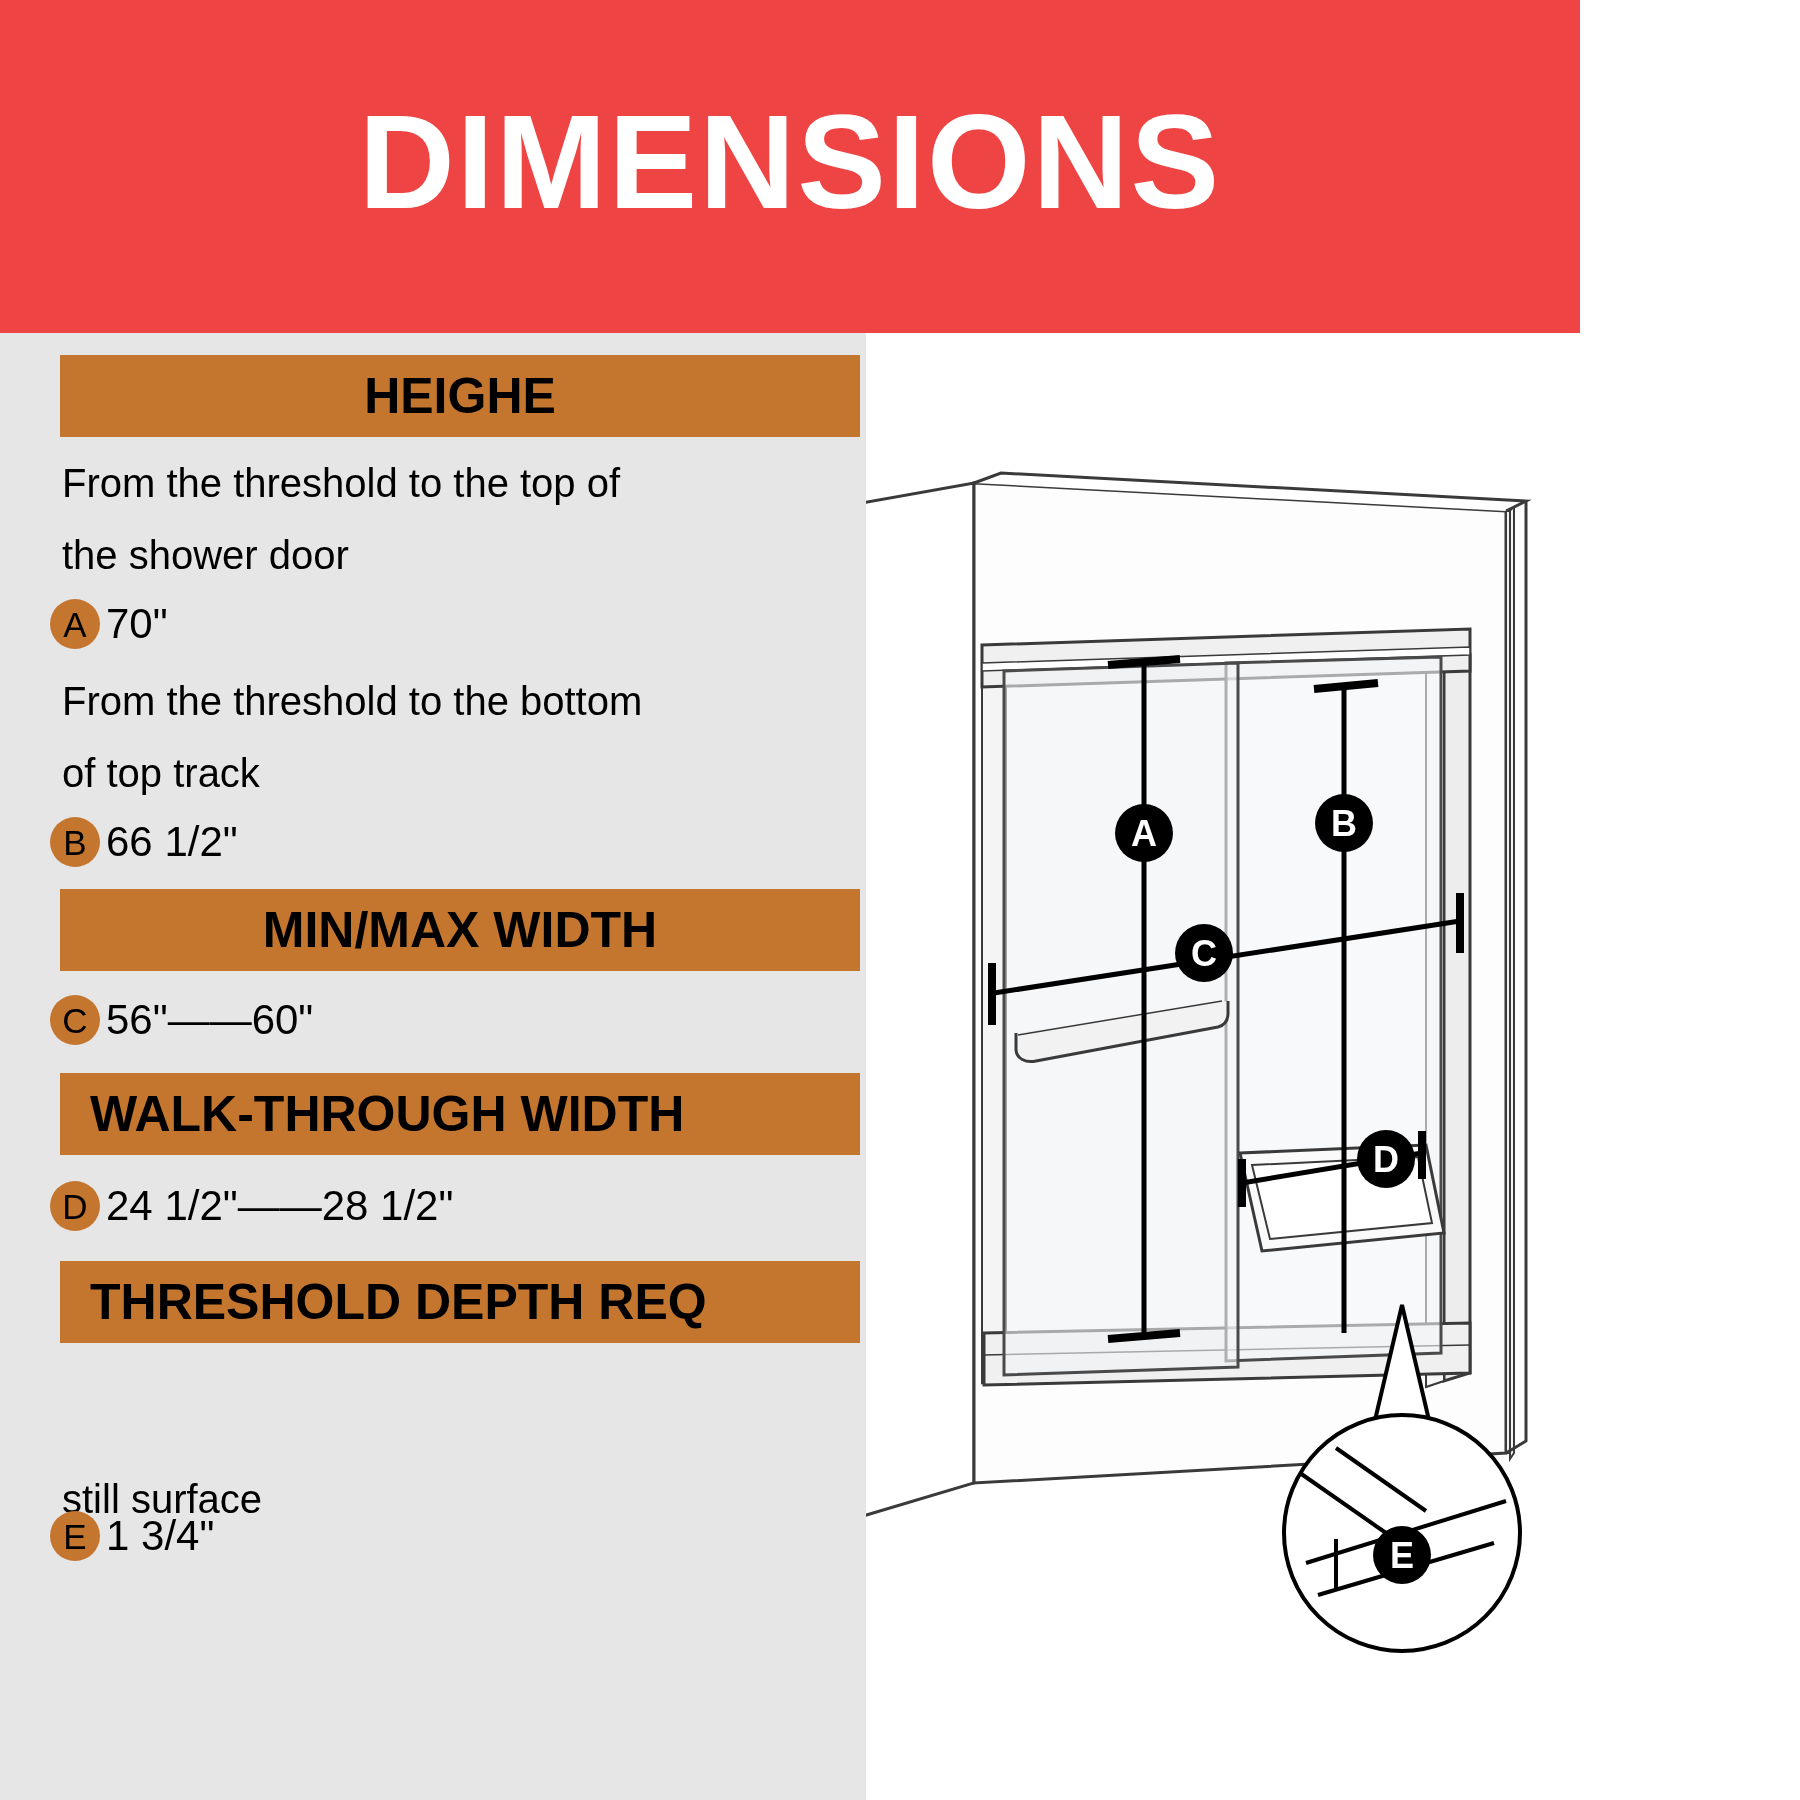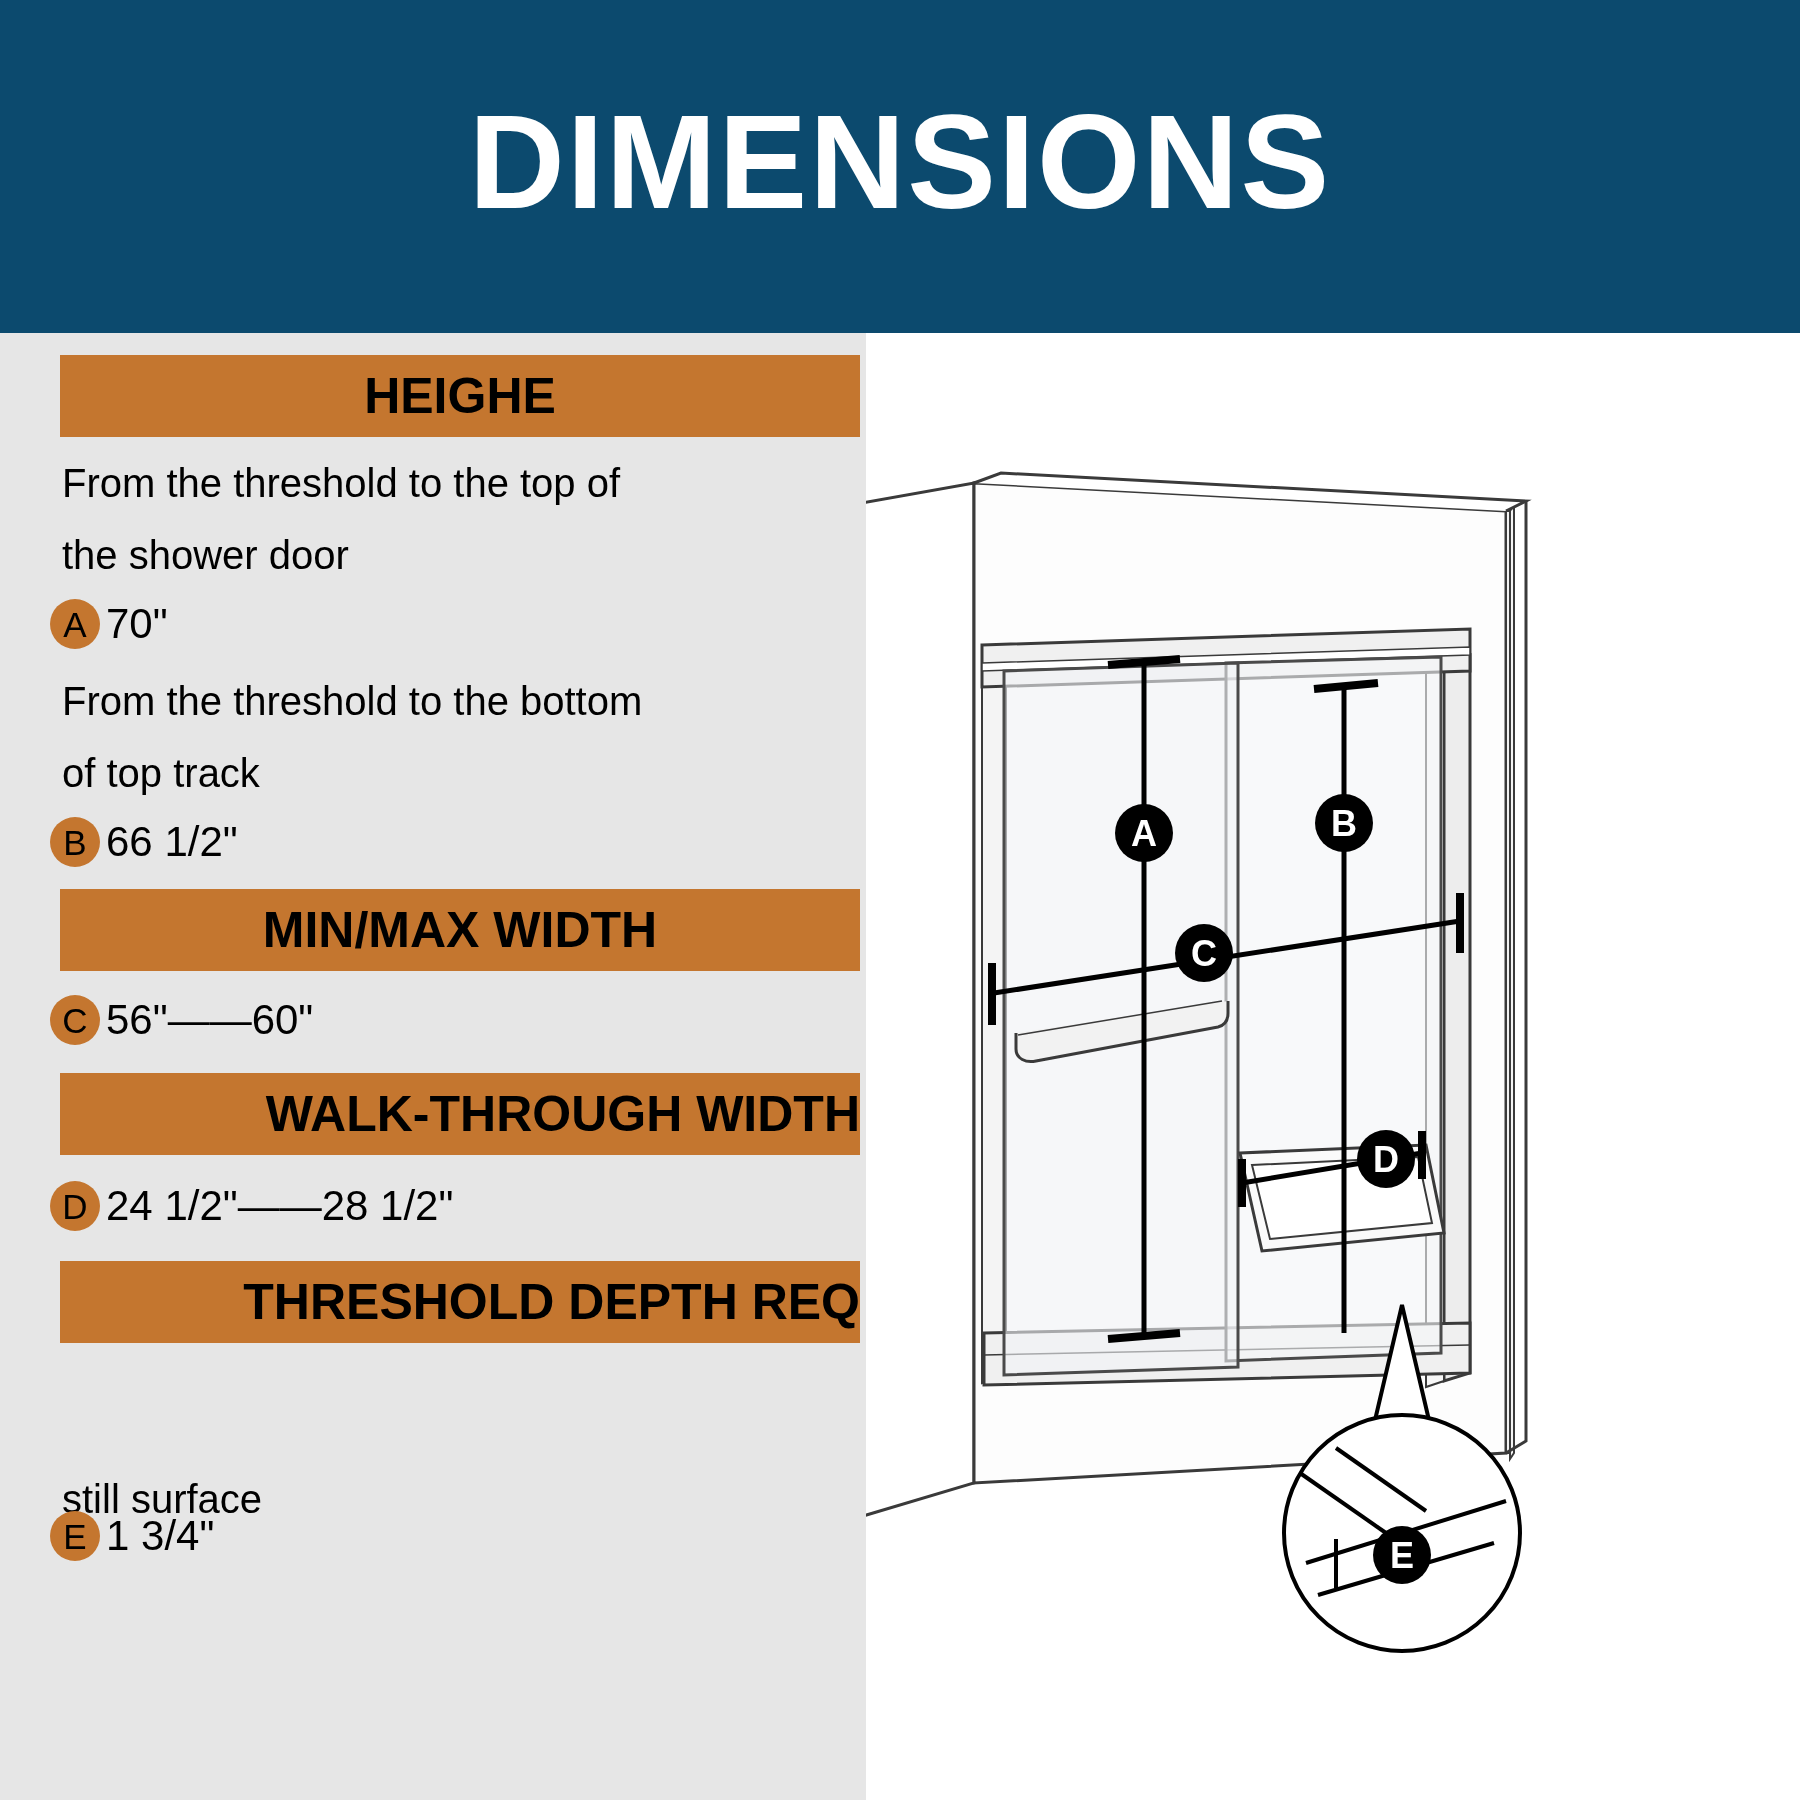--- a/index.html
+++ b/index.html
@@ -13,23 +13,23 @@
     font-family: "Liberation Sans", sans-serif;
     overflow: hidden;
     position: relative;
   }
 
   
   .header {
     position: absolute;
     left: 0;
     top: 0;
-    width: 1800px;
+    width: 1580px;
     height: 333px;
-    background: #0c4a6e;
+    background: #ef4444;
     display: flex;
     align-items: center;
     justify-content: center;
   }
   .header-title {
     color: #ffffff;
     font-size: 133px;
     font-weight: bold;
     letter-spacing: 2px;
     line-height: 1;
@@ -52,22 +52,22 @@
     width: 800px;
     height: 82px;
     background: #c4762f;
     display: flex;
     align-items: center;
     justify-content: center;
     box-sizing: border-box;
     margin-left: 38px;
   }
   .section-bar.left-align {
-    justify-content: flex-end;
-    padding-left: 38px;
+    justify-content: flex-start;
+    padding-left: 30px;
   }
   .section-bar-label {
     color: #000000;
     font-size: 50px;
     font-weight: bold;
     line-height: 1;
     white-space: nowrap;
   }
 
   .desc-line {

